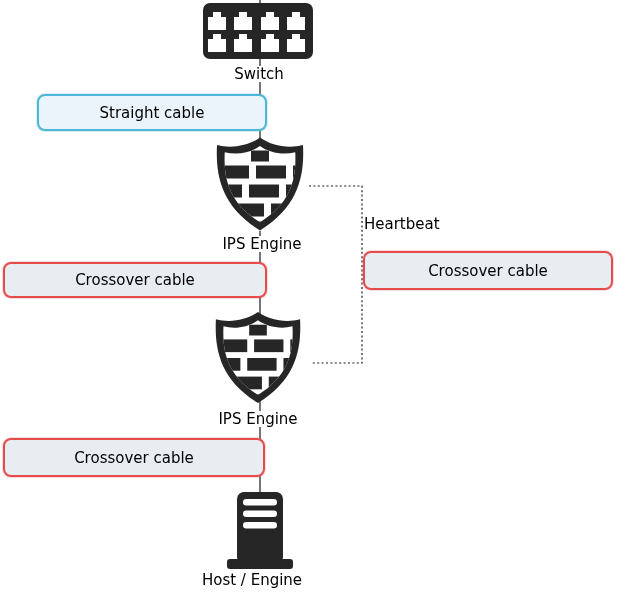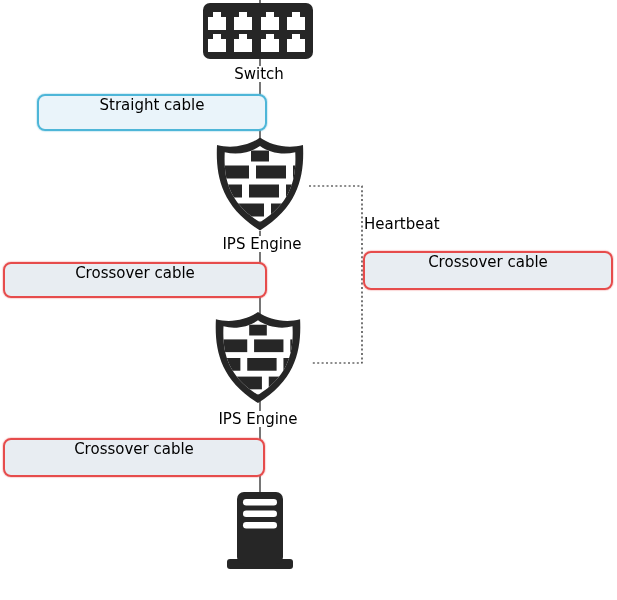--- a/index.html
+++ b/index.html
@@ -22,21 +22,21 @@
     background:#fff;padding:0 3px;
     white-space:nowrap;
   }
   .edge-label{
     position:absolute;z-index:2;
     font-size:15px;line-height:16px;
     white-space:nowrap;
   }
   .cable{
     position:absolute;z-index:3;
-    display:flex;justify-content:center;
+    display:flex;align-items:center;justify-content:center;
     box-sizing:border-box;
     border:2px solid;border-radius:8px;
     font-size:15px;white-space:nowrap;
   }
   .cable.straight{
     border-color:var(--straight-cable-border, #4eb6d8);
     background:var(--straight-cable-fill, #eaf4fa);
     box-shadow:0 0 1px 1px rgba(78,182,216,.25);
   }
   .cable.crossover{
@@ -133,14 +133,15 @@
 
   <div class="icon" style="left:227px;top:492px">
     <svg width="66" height="77" viewBox="0 0 66 77">
       <rect class="icon-fill" x="0" y="67" width="66" height="10" rx="3"></rect>
       <rect class="icon-fill" x="10" y="0" width="46" height="72" rx="7"></rect>
       <rect fill="#fff" x="16" y="7" width="34" height="6.5" rx="3.2"></rect>
       <rect fill="#fff" x="16" y="18.5" width="34" height="6.5" rx="3.2"></rect>
       <rect fill="#fff" x="16" y="30" width="34" height="6.5" rx="3.2"></rect>
     </svg>
   </div>
+  <div class="node-label" style="left:252px;top:572px">Host / Engine</div>
 
 </div>
 
 </body></html>

